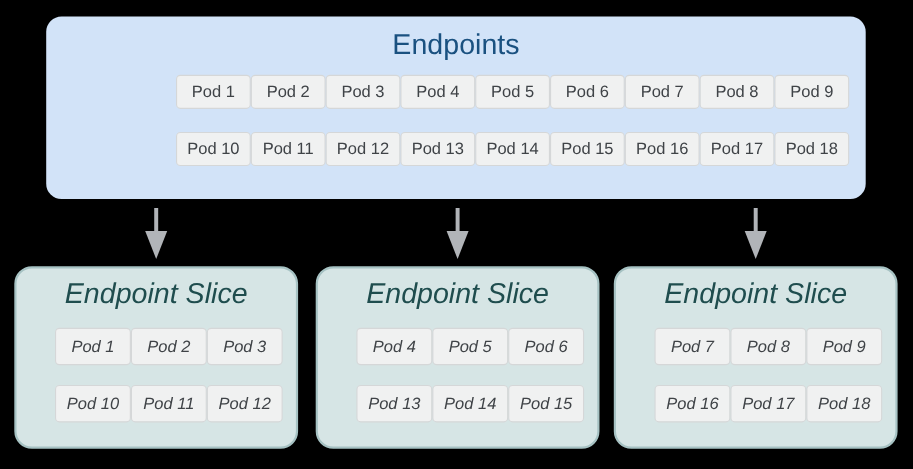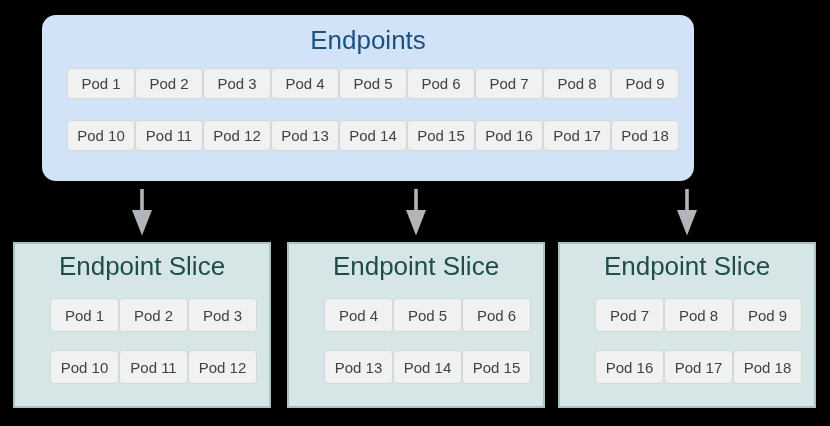--- a/index.html
+++ b/index.html
@@ -9,21 +9,21 @@
     height: 426px;
     background: var(--background, #000);
     font-family: "Liberation Sans", sans-serif;
     overflow: hidden;
   }
 
   
   .endpoints-box {
     position: absolute;
     left: 42px; top: 15px;
-    width: 652px; height: 166px;
+    width: 745px; height: 166px;
     background: var(--endpoints-fill, #d2e3f8);
     border-radius: 14px;
     box-sizing: border-box;
   }
   .box-title {
     text-align: center;
     font-size: 26px;
     line-height: 26px;
   }
   .endpoints-title {
@@ -61,22 +61,23 @@
   .arrow-3 { left: 675px; }
   .arrow .shape { fill: var(--arrow, #b1b4b8); }
 
   
   .slice-box {
     position: absolute;
     top: 242px;
     width: 258px; height: 166px;
     background: var(--slice-fill, #d6e5e5);
     border: 2px solid var(--slice-border, #a6c2c3);
-    border-radius: 0;
+    border-radius: 16px;
     box-sizing: border-box;
+    font-style: italic;
   }
   .slice-1 { left: 13px; }
   .slice-2 { left: 287px; }
   .slice-3 { left: 558px; }
   .slice-title {
     margin-top: 9px;
     color: var(--slice-title, #1f4d4e);
   }
   .slice-box .pod-row { padding: 0 12px; }
   .slice-box .pod-row-1 { margin-top: 19px; }

